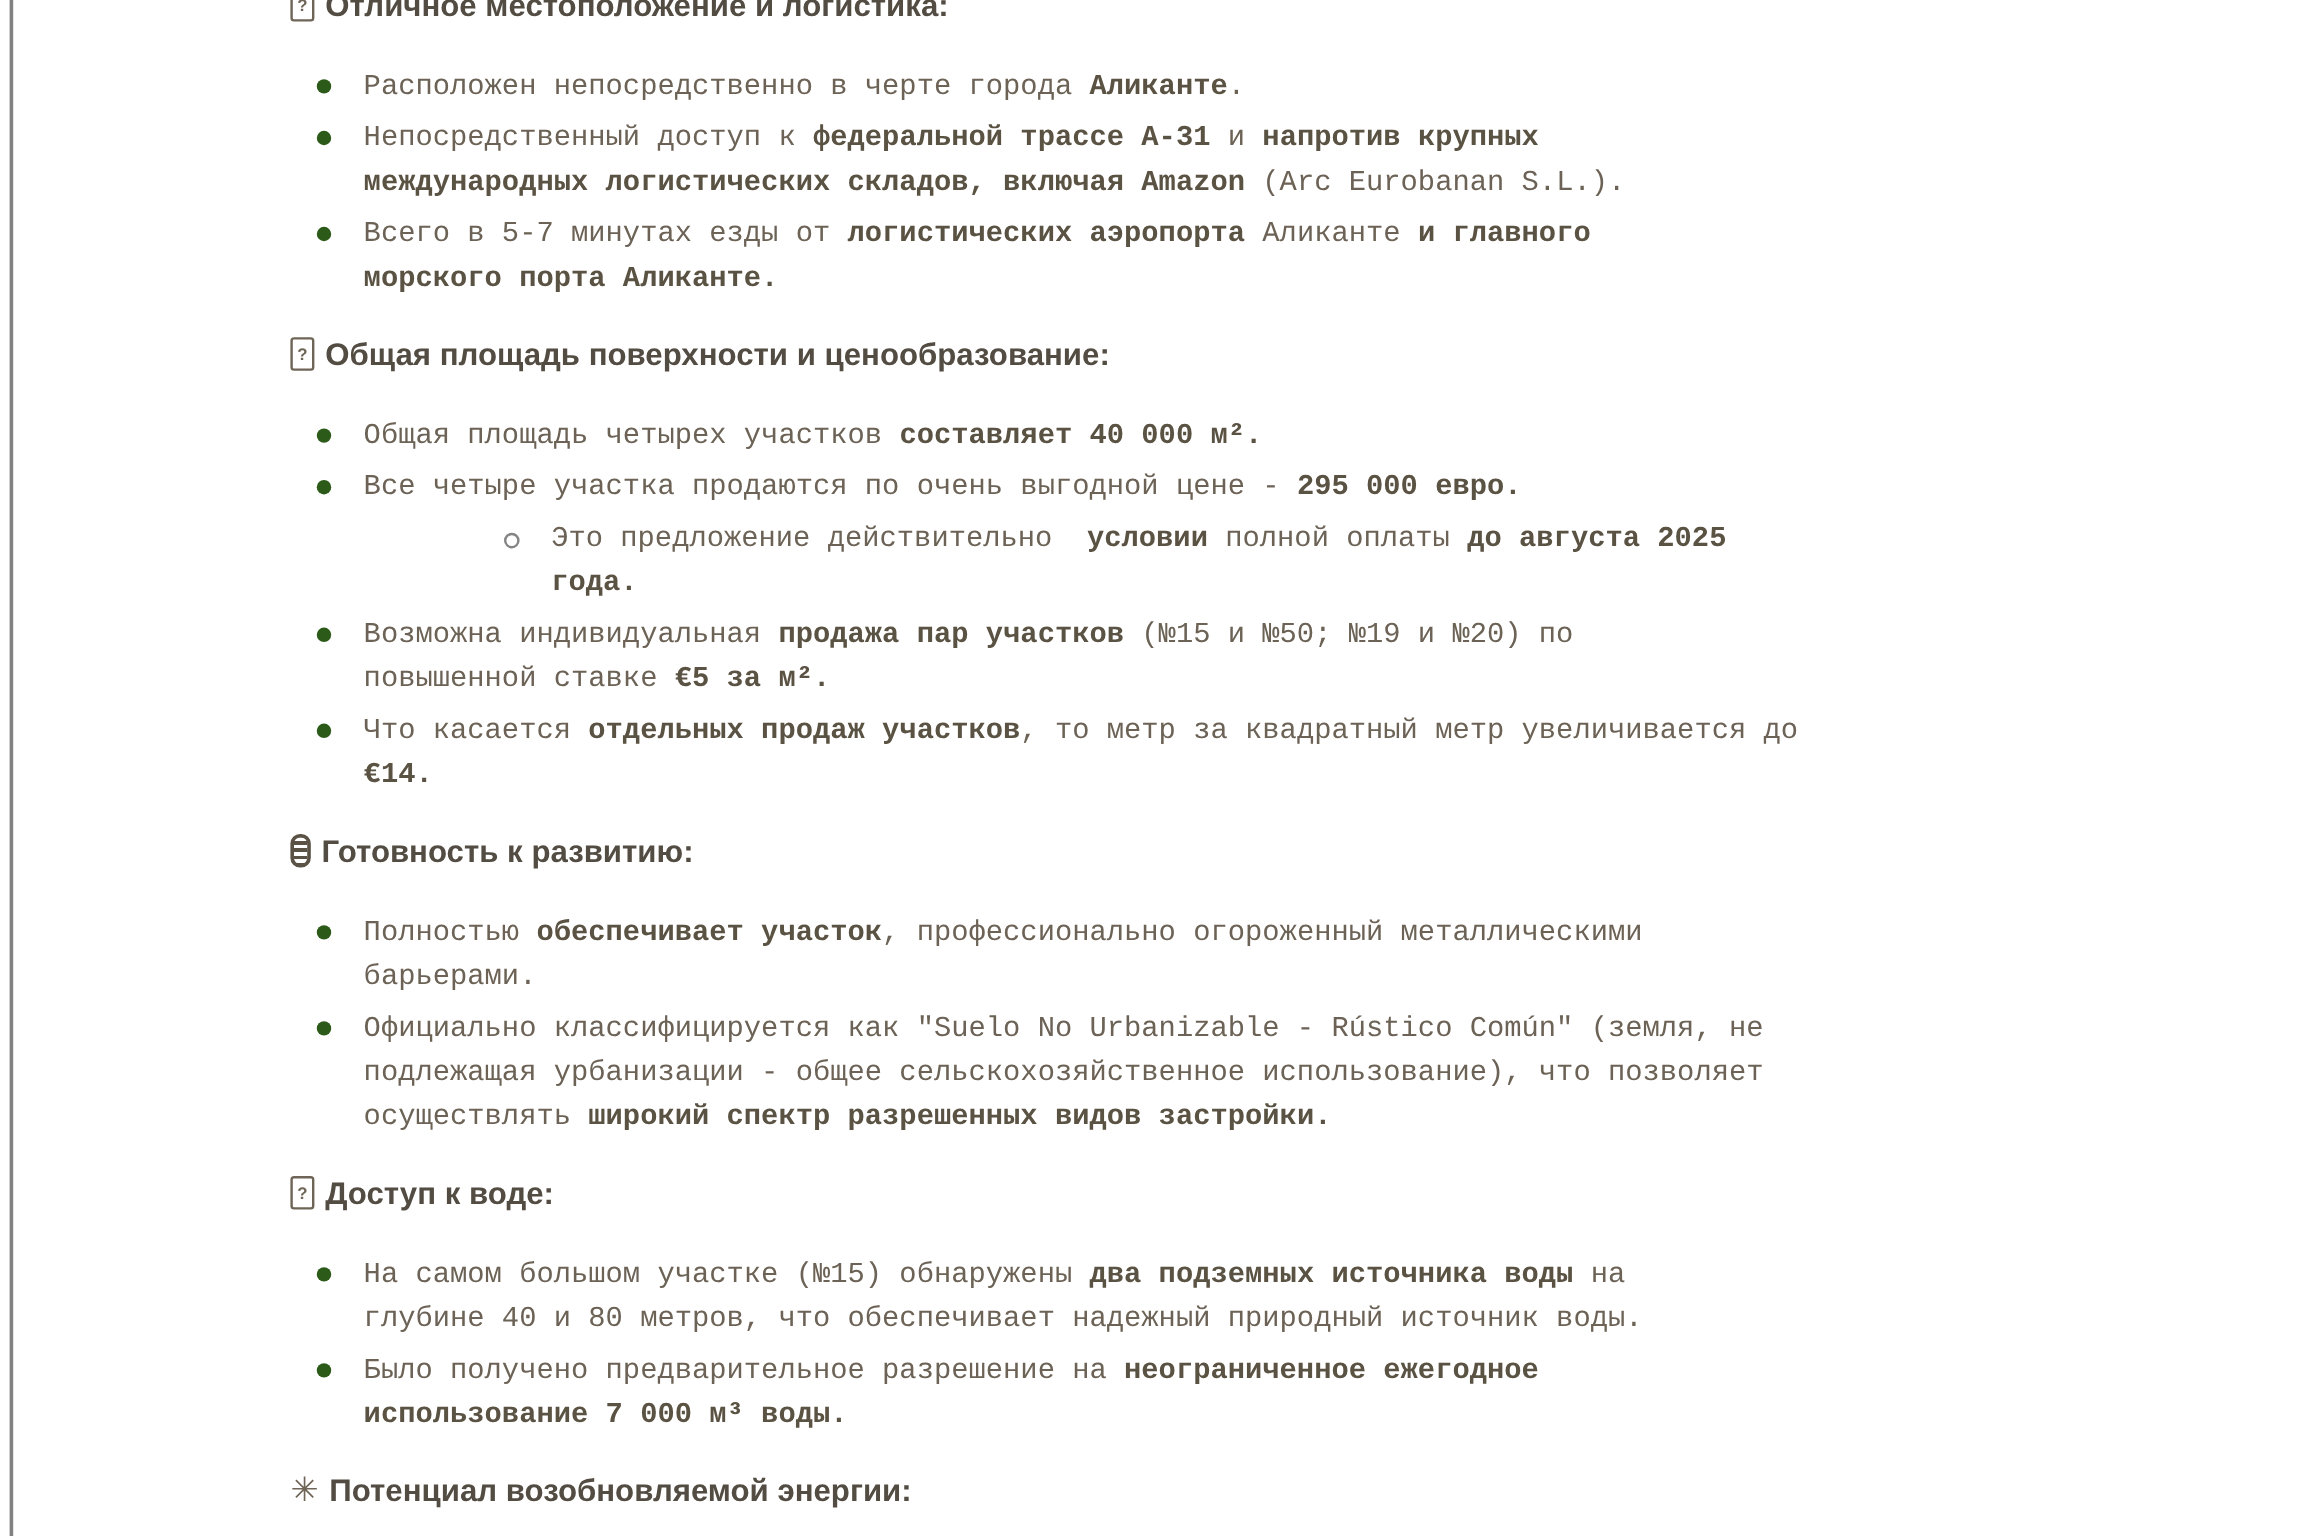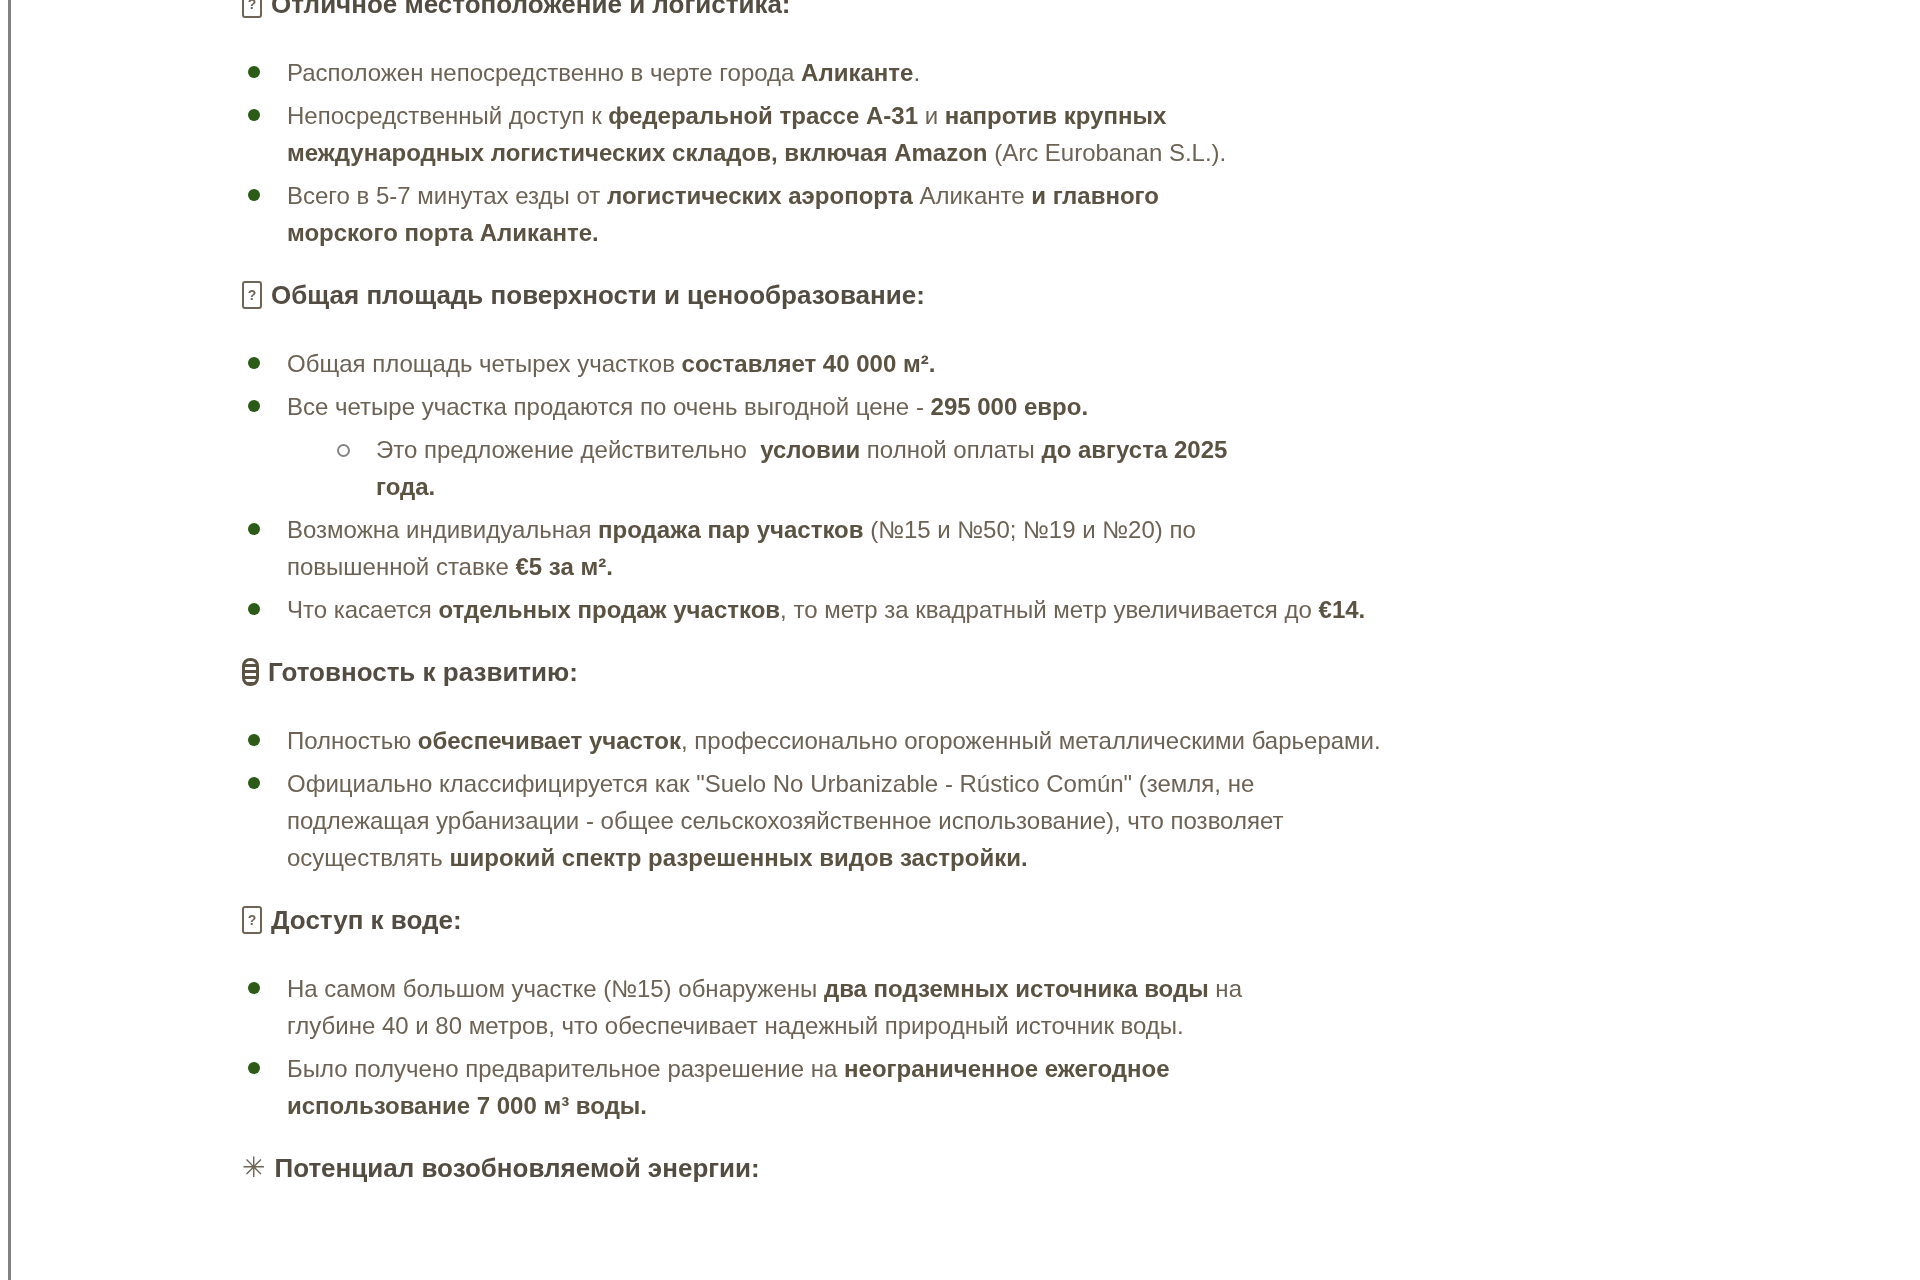--- a/index.html
+++ b/index.html
@@ -61,39 +61,39 @@
     border: 3px solid #5a5244;
     border-radius: 8px;
     background: repeating-linear-gradient(180deg, #ffffff 0 3px, #5a5244 3px 6px);
   }
   .icon-sun {
     font-size: 28px;
     line-height: 28px;
     font-weight: normal;
     color: #6e6557;
   }
-  .list { margin: 0; }
+  .list { margin: 16px; font-family: Liberation Mono, monospace; }
   .li {
     display: flex;
     margin-bottom: 6px;
     font-size: 24px;
     line-height: 37px;
     color: #6c6356;
   }
   .li .text { white-space: pre-wrap; }
   .li b { color: #5a5242; font-weight: bold; }
   .dot {
     flex: none;
     width: 12px;
     height: 12px;
     border-radius: 50%;
     background: #2b5a19;
     margin: 12px 27px 0 6px;
   }
-  .l2 { margin-left: 95px; }
+  .l2 { margin-left: 95px; justify-content: center; }
   .ring {
     flex: none;
     width: 9px;
     height: 9px;
     border-radius: 50%;
     border: 2px solid #848484;
     background: #ffffff;
     margin: 13px 26px 0 0;
   }
 </style>

